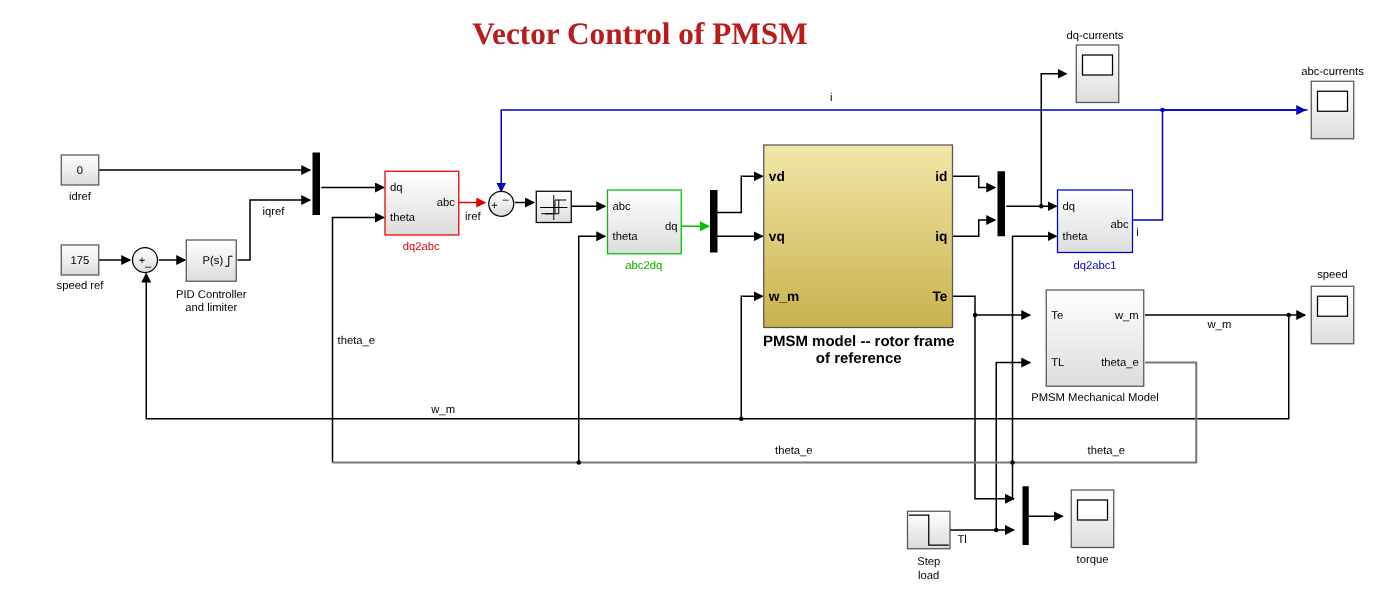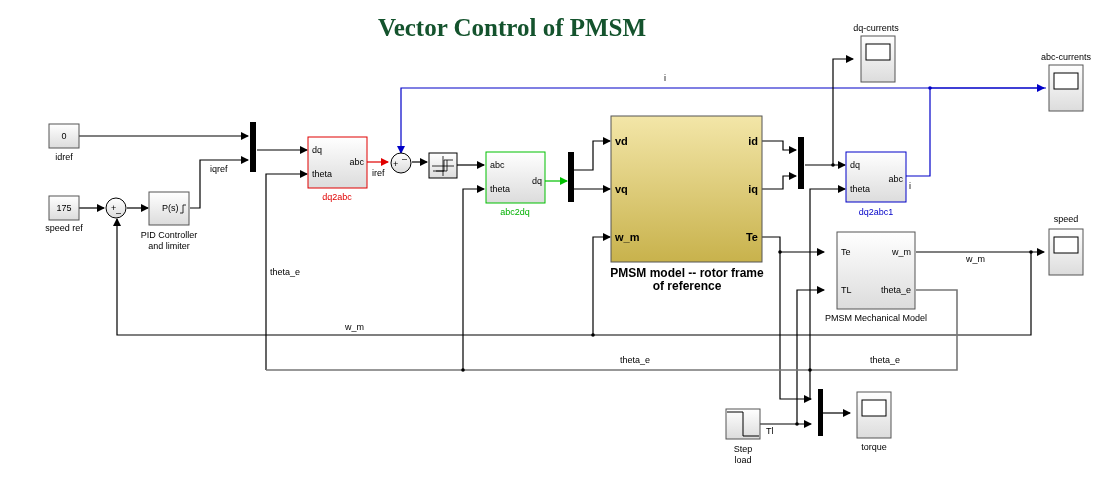--- a/index.html
+++ b/index.html
@@ -1,17 +1,17 @@
 <!DOCTYPE html>
 <html><head>
 <meta charset="utf-8">
 <style>
   html,body{margin:0;padding:0;background:#ffffff;}
   body{width:1114px;height:483px;position:relative;overflow:hidden;font-family:"Liberation Sans",sans-serif;}
-  #title{position:absolute;left:0;top:14px;width:1024px;text-align:center;font-family:"Liberation Serif",serif;font-weight:bold;font-size:25px;color:#14532d;}
+  #title{position:absolute;left:0;top:14px;width:1024px;text-align:center;font-family:"Liberation Serif",serif;font-weight:bold;font-size:25px;color:#b91c1c;}
   svg#diagram{position:absolute;left:0;top:0;}
   .lbl{font-family:"Liberation Sans",sans-serif;font-size:9px;fill:#000;}
   .port{font-family:"Liberation Sans",sans-serif;font-size:9px;fill:#000;}
   .bigport{font-family:"Liberation Sans",sans-serif;font-size:11px;font-weight:bold;fill:#000;}
   .pmsmlbl{font-family:"Liberation Sans",sans-serif;font-size:12px;font-weight:bold;fill:#000;}
   .w{fill:none;stroke:#000;stroke-width:1.2;}
   .wg{fill:none;stroke:#777;stroke-width:1.6;}
   .wb{fill:none;stroke:#0000c8;stroke-width:1.2;}
   .wr{fill:none;stroke:#e00000;stroke-width:1.2;}
   .wgr{fill:none;stroke:#00c000;stroke-width:1.2;}

